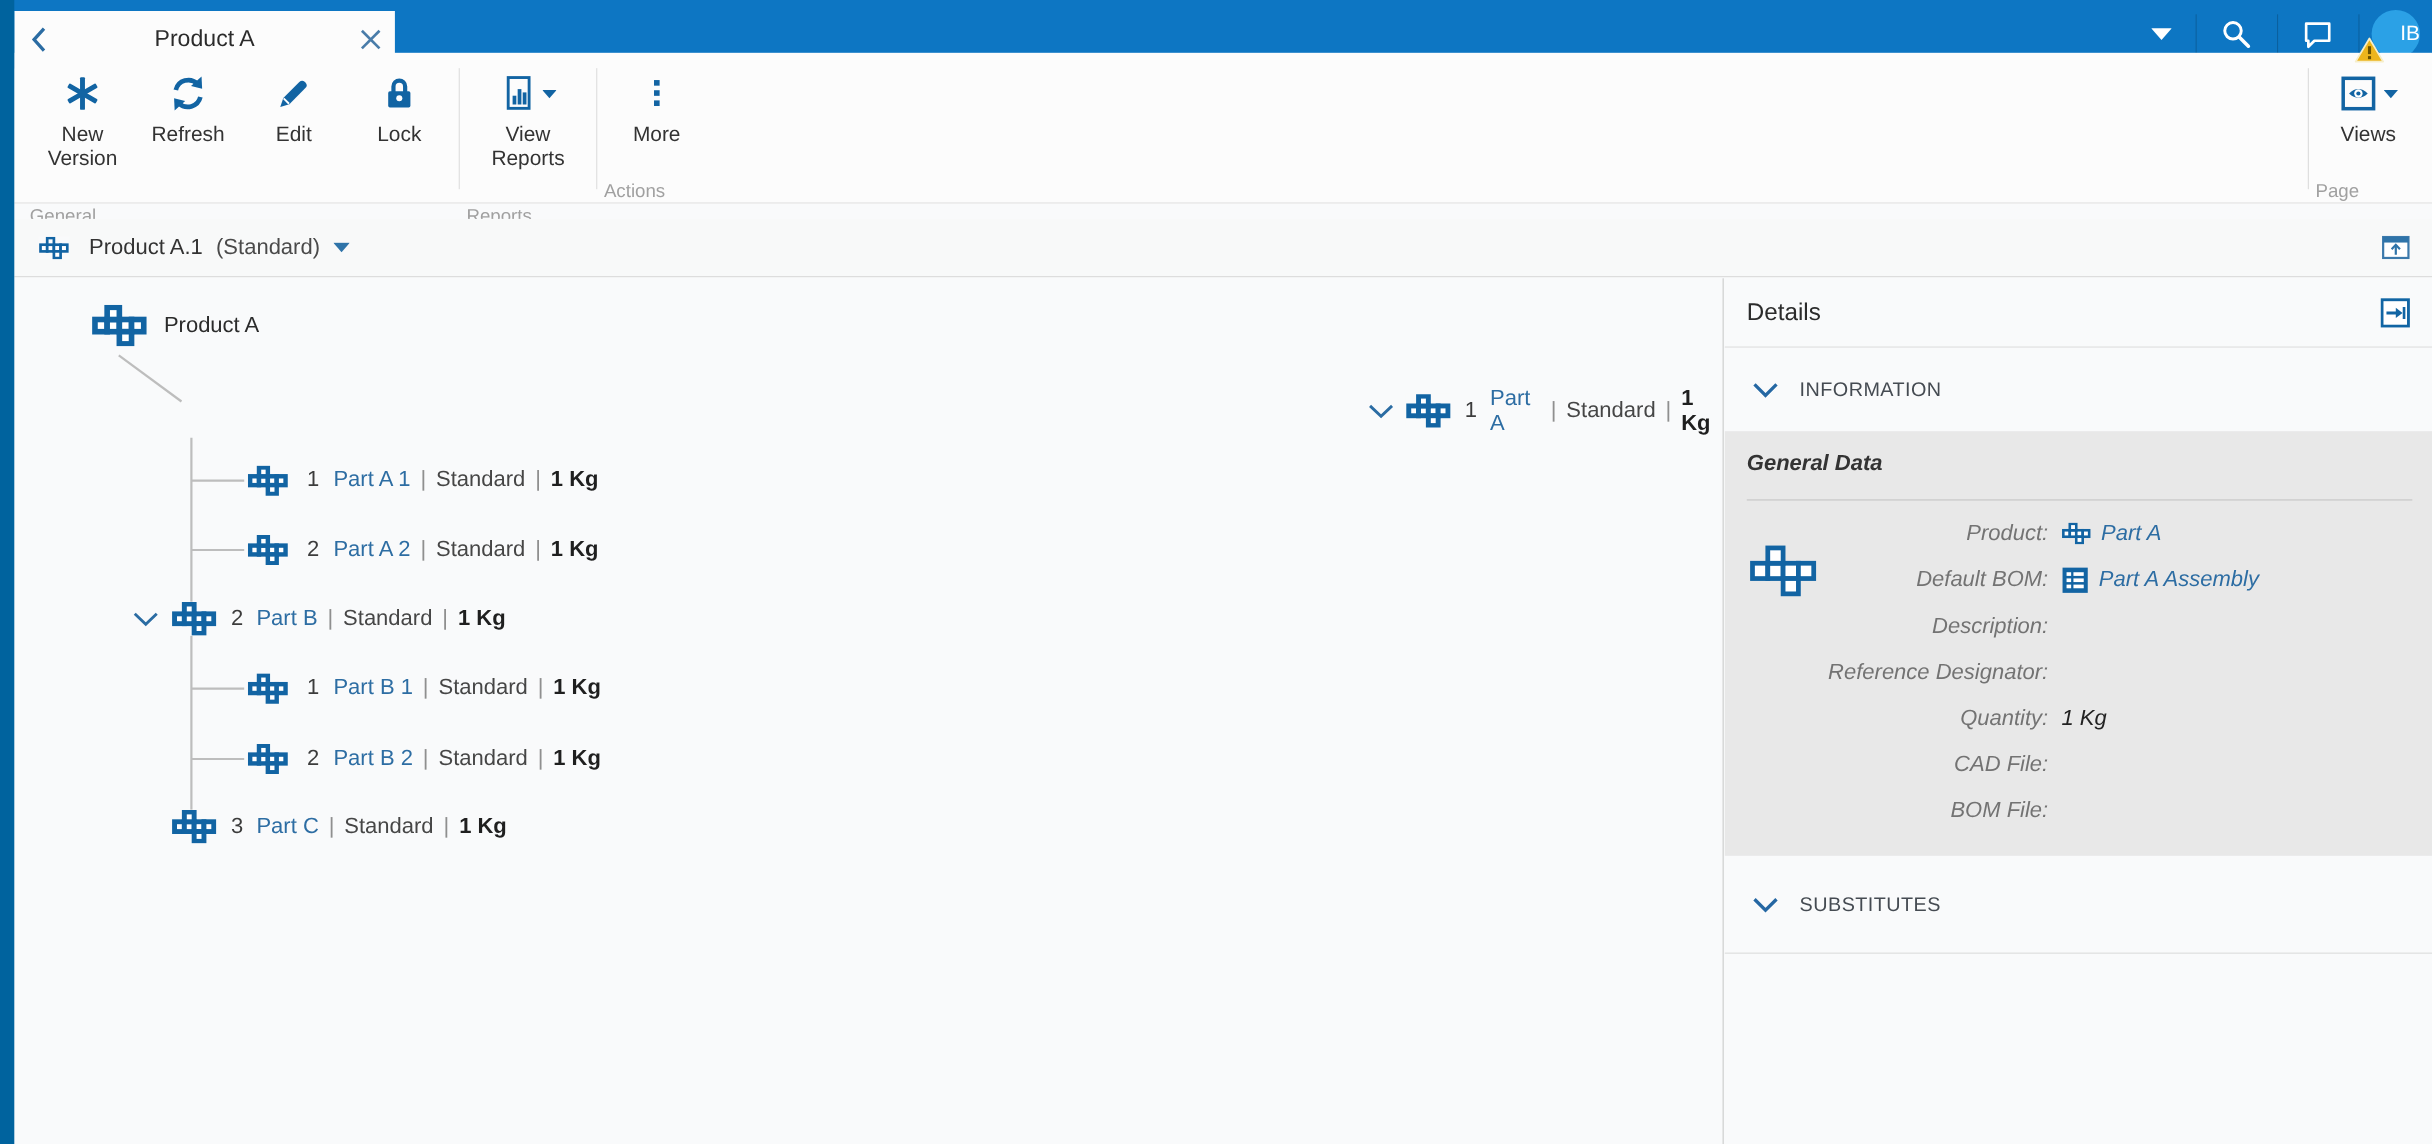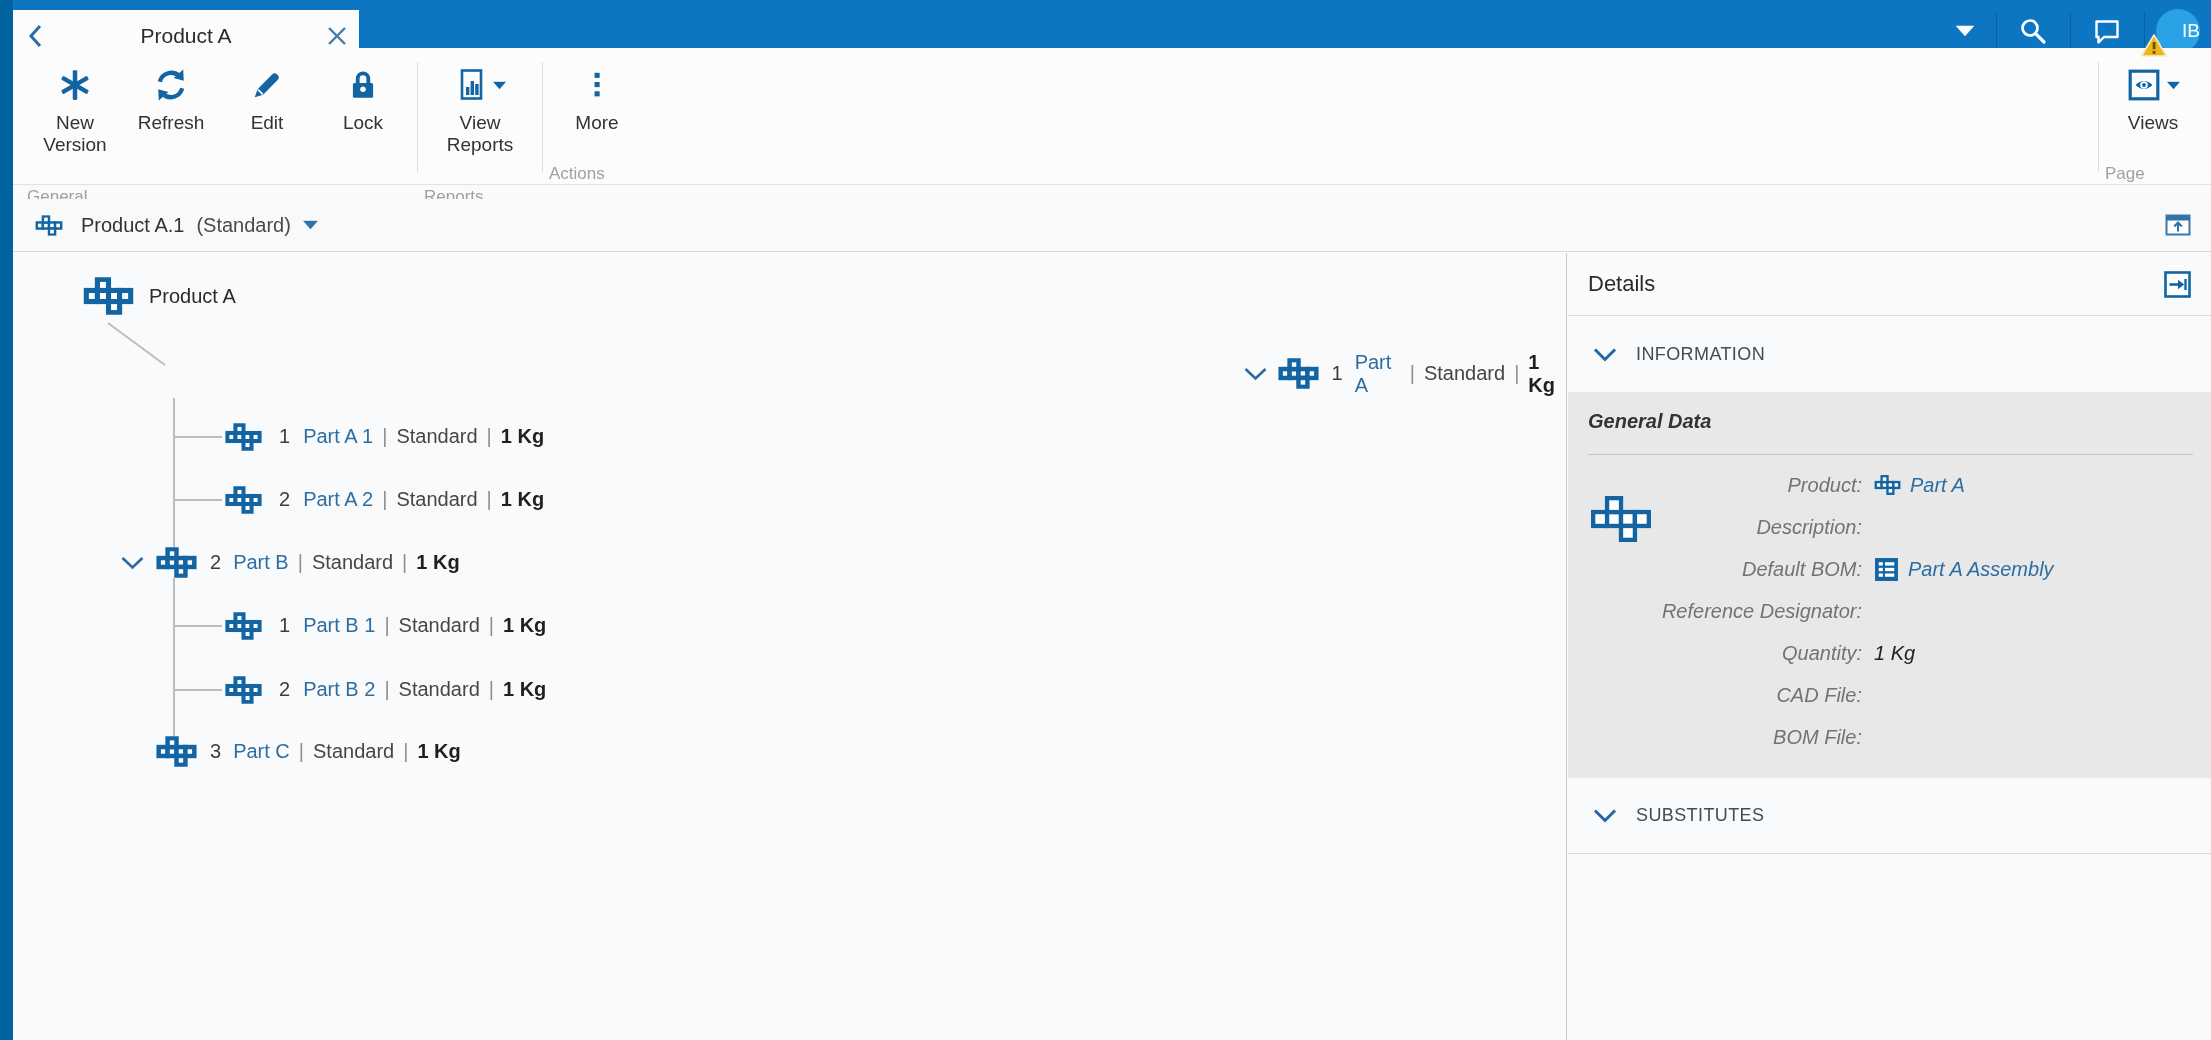--- a/index.html
+++ b/index.html
@@ -79,21 +79,21 @@
   .t-qty { font-weight:700; color:#1f1f1f; }
 
   
   .panel { position:absolute; right:0; top:0; width:645px; bottom:0; background:#f9fafb; border-left:1px solid #cbcbcb; }
   .panel-header { position:absolute; left:1px; right:0; top:0; height:63px; border-bottom:1px solid #dedede;
                   display:flex; align-items:center; padding:0 20px; }
   .panel-title { font-size:22px; color:#2b2b2b; flex:1; }
   .panel-expand { display:flex; cursor:pointer; }
   .section-row { position:absolute; left:1px; right:0; display:flex; align-items:center; padding-left:24px; }
   .section-row.info { top:63px; height:76px; }
-  .section-row.subs { top:525px; height:76px; border-bottom:1px solid #dcdcdc; }
+  .section-row.subs { top:525px; height:89px; border-bottom:1px solid #dcdcdc; }
   .section-chev { display:flex; cursor:pointer; }
   .section-label { margin-left:18px; font-size:18px; color:#454b52; letter-spacing:0.4px; }
   .gray-block { position:absolute; left:1px; right:0; top:139px; height:386px; background:#e8e8e8;font-style:italic; }
   .gd-heading { position:absolute; left:20px; top:18px; font-size:20px; font-weight:600; color:#333; }
   .gd-rule { position:absolute; left:20px; right:18px; top:62px; height:1px; background:#c4c4c4; }
   .gd-bigicon { position:absolute; left:21px; top:103px; display:flex; }
   .fields { position:absolute; left:0; right:0; top:72px; }
   .field { display:flex; align-items:center; height:42px; font-size:20px; }
   .f-label { width:294px; text-align:right; color:#737373; }
   .f-value { margin-left:12px; display:flex; align-items:center; gap:9px; }
@@ -478,41 +478,41 @@
         <div class="field">
           <span class="f-label">Product:</span>
           <span class="f-value">
             <svg class="part-ic small" width="27" height="20" viewBox="0 0 46 34" style="background:transparent">
                 <use href="#part"></use>
               </svg>
             <span class="f-link">Part A</span>
           </span>
         </div>
         <div class="field">
-          <span class="f-label">Description:</span>
-          <span class="f-value">
-              <span class="f-text"></span>
-            </span>
-        </div>
-        <div class="field">
           <span class="f-label">Default BOM:</span>
           <span class="f-value">
             <svg width="25" height="25" viewBox="0 0 24 24">
               <rect x="1" y="1" width="22" height="22" fill="#1264a3"></rect>
               <rect x="4.5" y="5" width="4" height="3.2" fill="#fff"></rect>
               <rect x="4.5" y="10.4" width="4" height="3.2" fill="#fff"></rect>
               <rect x="4.5" y="15.8" width="4" height="3.2" fill="#fff"></rect>
               <rect x="10.5" y="5" width="9" height="3.2" fill="#fff"></rect>
               <rect x="10.5" y="10.4" width="9" height="3.2" fill="#fff"></rect>
               <rect x="10.5" y="15.8" width="9" height="3.2" fill="#fff"></rect>
             </svg>
             <span class="f-link">Part A Assembly</span>
           </span>
         </div>
         <div class="field">
+          <span class="f-label">Description:</span>
+          <span class="f-value">
+              <span class="f-text"></span>
+            </span>
+        </div>
+        <div class="field">
           <span class="f-label">Reference Designator:</span>
           <span class="f-value">
               <span class="f-text"></span>
             </span>
         </div>
         <div class="field">
           <span class="f-label">Quantity:</span>
           <span class="f-value">
               <span class="f-text">1 Kg</span>
             </span>

